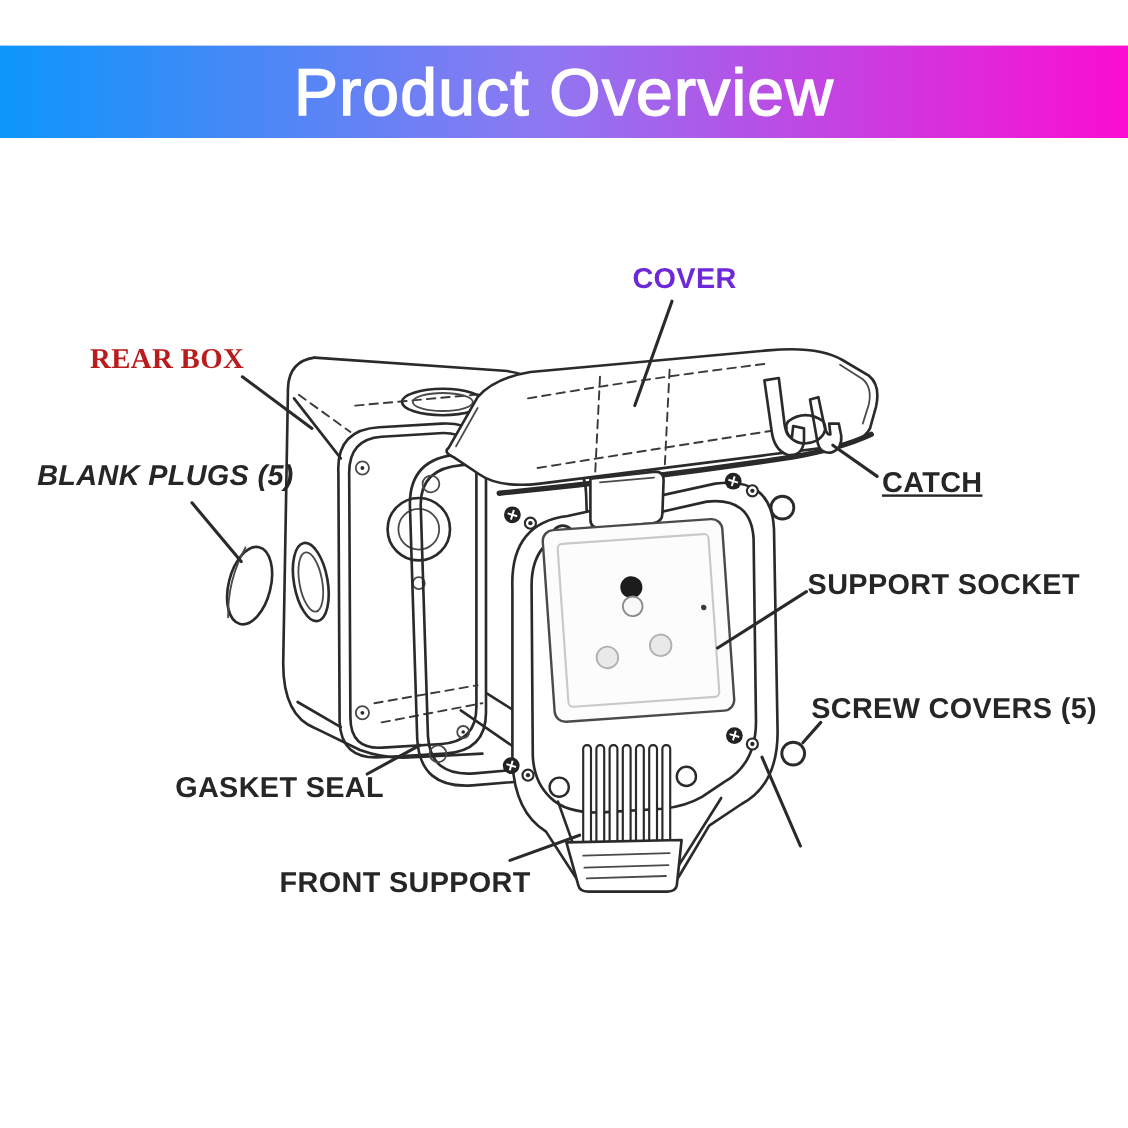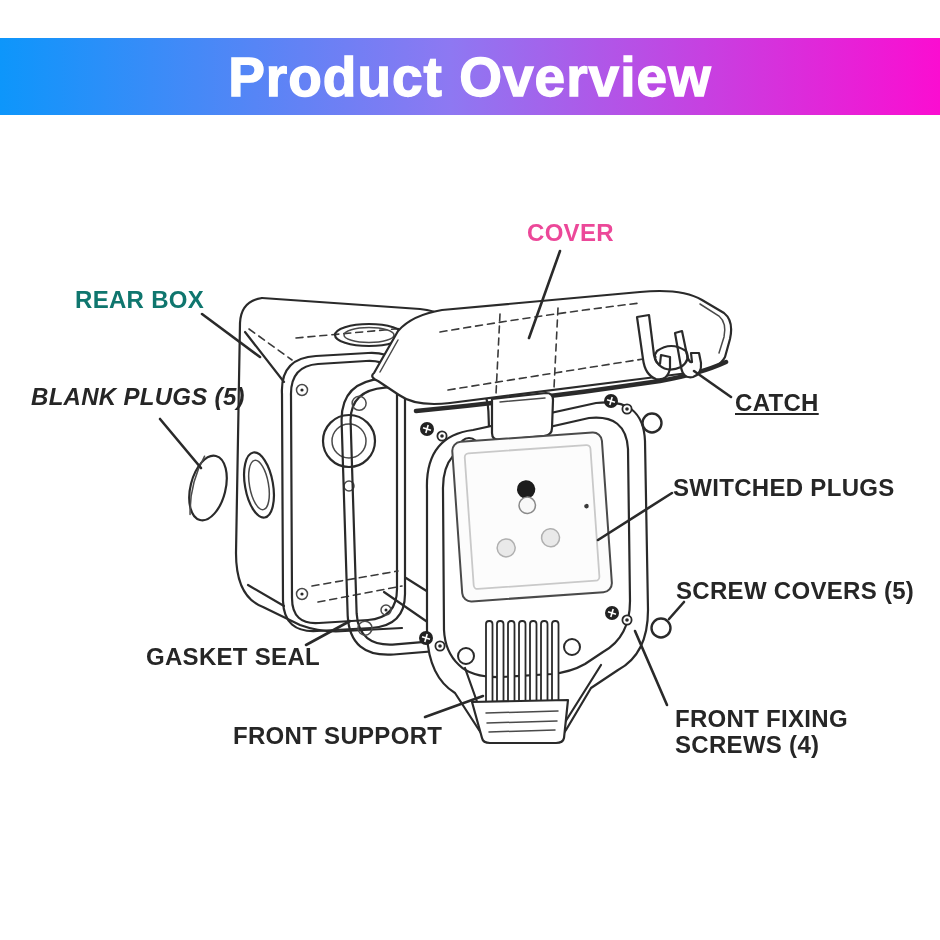--- a/index.html
+++ b/index.html
@@ -5,21 +5,21 @@
   html,body{margin:0;padding:0;background:#ffffff;}
   .stage{
     position:relative;width:940px;height:940px;background:#ffffff;overflow:hidden;
     font-family:"Liberation Sans", sans-serif;
   }
   .banner{
     position:absolute;left:0;top:38px;width:940px;height:77px;
     display:flex;align-items:center;justify-content:center;
   }
   .banner-title{
-    color:#ffffff;font-size:55px;font-weight:bold;letter-spacing:1px;
+    color:#ffffff;font-size:55px;font-weight:normal;letter-spacing:1px;
     -webkit-text-stroke:1.3px #ffffff;white-space:nowrap;
   }
   .diagram-svg{position:absolute;left:0;top:0;}
   .part-label{
     position:absolute;font-size:24px;font-weight:bold;color:#262626;
     letter-spacing:0.3px;white-space:nowrap;line-height:1.1;
   }
   .part-label.wrap{white-space:normal;width:190px;}
   svg .ln{stroke:#2a2a2a;stroke-width:2.2;fill:none;stroke-linecap:round;stroke-linejoin:round;}
   svg .lnw{stroke:#2a2a2a;stroke-width:2.2;fill:#ffffff;stroke-linecap:round;stroke-linejoin:round;}
@@ -181,23 +181,22 @@
       <path class="leader" d="M 160,419 L 201,468"></path>
       <path class="leader" d="M 731,397 L 694,371"></path>
       <path class="leader" d="M 672,493 L 598,540"></path>
       <path class="leader" d="M 684,602 L 669,619"></path>
       <path class="leader" d="M 306,645 L 350,621"></path>
       <path class="leader" d="M 425,717 L 483,696"></path>
       <path class="leader" d="M 667,705 L 635,631"></path>
     </g>
   </svg>
 
-  <div class="part-label" style="left: 527px; top: 220px; color: #ec4899;">COVER</div>
-  <div class="part-label" style="left: 75px; top: 287px; color: #0f766e;">REAR BOX</div>
+  <div class="part-label" style="left: 527px; top: 220px; color: #6d28d9;">COVER</div>
+  <div class="part-label" style="left: 75px; top: 287px; color: #b91c1c; font-family: Liberation Serif, serif;">REAR BOX</div>
   <div class="part-label" style="left: 31px; top: 384px; color: rgb(38, 38, 38); font-style: italic;">BLANK PLUGS (5)</div>
   <div class="part-label" style="left: 735px; top: 390px; color: rgb(38, 38, 38); text-decoration: underline;">CATCH</div>
-  <div class="part-label" style="left: 673px; top: 475px; color: rgb(38, 38, 38);">SWITCHED PLUGS</div>
+  <div class="part-label" style="left: 673px; top: 475px; color: rgb(38, 38, 38);">SUPPORT SOCKET</div>
   <div class="part-label" style="left: 676px; top: 578px; color: rgb(38, 38, 38);">SCREW COVERS (5)</div>
   <div class="part-label" style="left: 146px; top: 644px; color: rgb(38, 38, 38);">GASKET SEAL</div>
   <div class="part-label" style="left: 233px; top: 723px; color: rgb(38, 38, 38);">FRONT SUPPORT</div>
-  <div class="part-label wrap" style="left: 675px; top: 706px; color: rgb(38, 38, 38);">FRONT FIXING SCREWS (4)</div>
 
 </div>
 
 </body></html>

